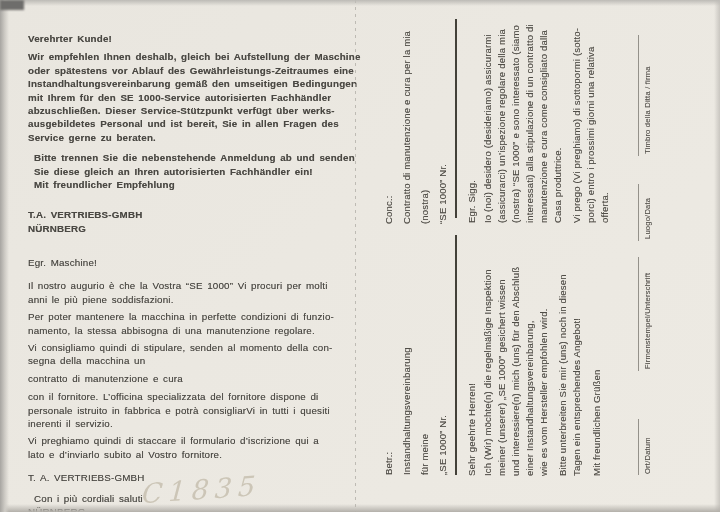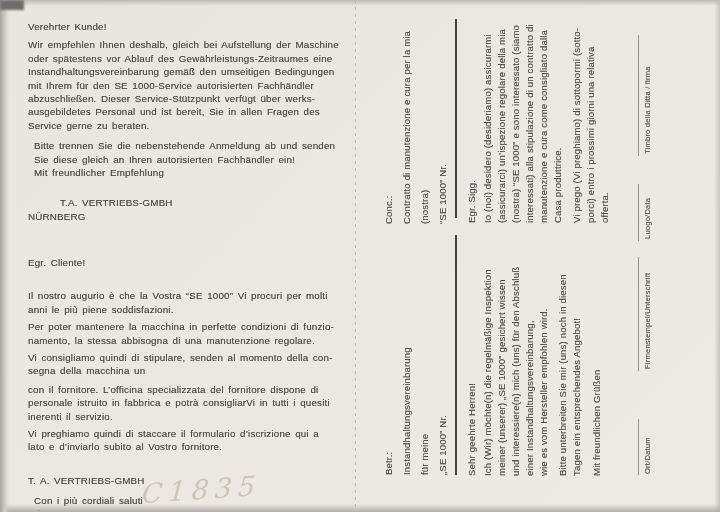--- a/index.html
+++ b/index.html
@@ -21,24 +21,24 @@
     background:linear-gradient(to top,#b3b0aa,rgba(214,211,205,0));}
   .edge-right{position:absolute;right:0;top:0;width:6px;height:100%;
     background:linear-gradient(to left,#c9c6c0,rgba(201,198,192,0));}
   .corner-mark{position:absolute;left:0;top:0;width:24px;height:10px;
     background:#6e6d6b;filter:blur(1.2px);}
   
   .letter{position:absolute;color:#4a4843;font-size:9.8px;line-height:13.4px;
     letter-spacing:.18px;word-spacing:1.6px;
     text-shadow:0 0 .4px rgba(74,72,67,.55);}
   .letter .para,.letter .line{white-space:pre;}
-  .g-letter{left:28px;top:20px;width:314px;}
+  .g-letter{left:28px;top:32px;width:314px;font-weight:bold;}
   .i-letter{left:28px;top:256px;width:318px;}
   .mt-s{margin-top:5px;}  .mt-m{margin-top:7px;margin-left:6px;}
-  .mt-l{margin-top:17px;margin-left:32px;} .mt-xl{margin-top:20px;}
+  .mt-l{margin-top:17px;} .mt-xl{margin-top:10px;}
   .mt-xs{margin-top:4px;}
   
   .handnote{
     position:absolute;left:142px;top:474px;
     font-family:"DejaVu Serif","Liberation Serif",serif;
     font-style:italic;font-size:27px;letter-spacing:6px;
     color:#c7c0b0;opacity:.85;transform:rotate(-4deg) skewX(-8deg);
     white-space:pre;
   }
   
@@ -73,27 +73,28 @@
 ausgebildetes Personal und ist bereit, Sie in allen Fragen des
 Service gerne zu beraten.</div>
     <div class="para mt-m">Bitte trennen Sie die nebenstehende Anmeldung ab und senden
 Sie diese gleich an Ihren autorisierten Fachhändler ein!
 Mit freundlicher Empfehlung</div>
     <div class="line mt-l">T.A. VERTRIEBS-GMBH</div>
     <div class="line">NÜRNBERG</div>
   </div>
 
   <div class="letter i-letter">
-    <div class="line">Egr. Cliente!</div>
+    <div class="line">Egr. Maschine!</div>
     <div class="para mt-xl">Il nostro augurio è che la Vostra “SE 1000” Vi procuri per molti
 anni le più piene soddisfazioni.</div>
     <div class="para mt-xs">Per poter mantenere la macchina in perfette condizioni di funzio-
 namento, la stessa abbisogna di una manutenzione regolare.</div>
     <div class="para mt-xs">Vi consigliamo quindi di stipulare, senden al momento della con-
 segna della macchina un</div>
+    <div class="line mt-xs">contratto di manutenzione e cura</div>
     <div class="para mt-s">con il fornitore. L’officina specializzata del fornitore dispone di
 personale istruito in fabbrica e potrà consigliarVi in tutti i quesiti
 inerenti il servizio.</div>
     <div class="para mt-xs">Vi preghiamo quindi di staccare il formulario d’iscrizione qui a
 lato e d’inviarlo subito al Vostro fornitore.</div>
     <div class="line mt-xl">T. A. VERTRIEBS-GMBH</div>
     <div class="line mt-m">Con i più cordiali saluti</div>
     <div class="line">NÜRNBERG</div>
   </div>
 

